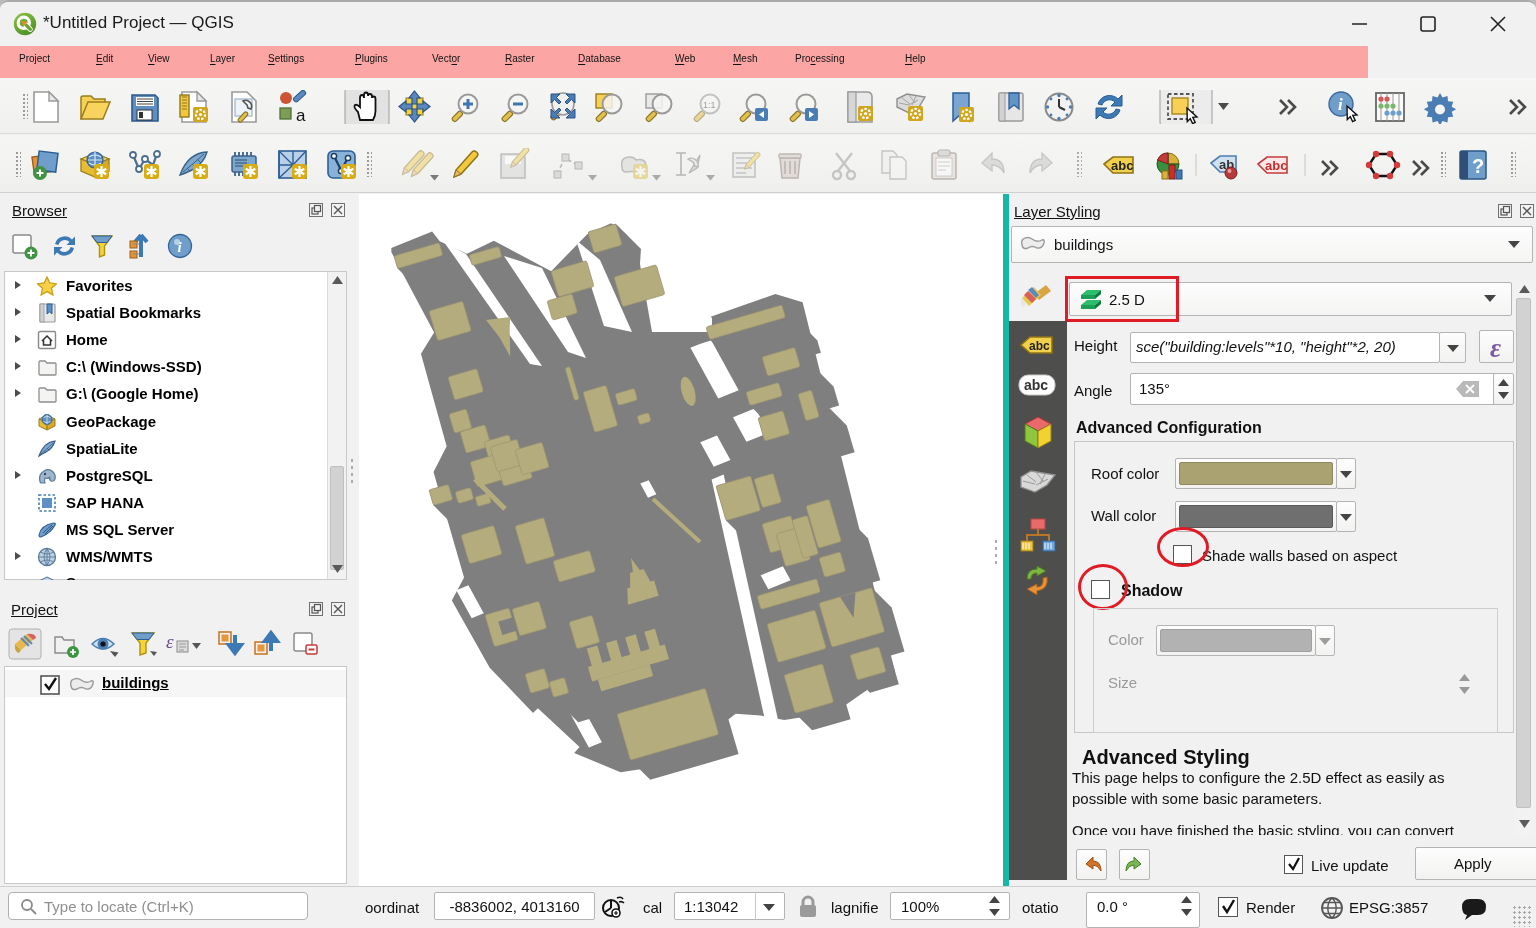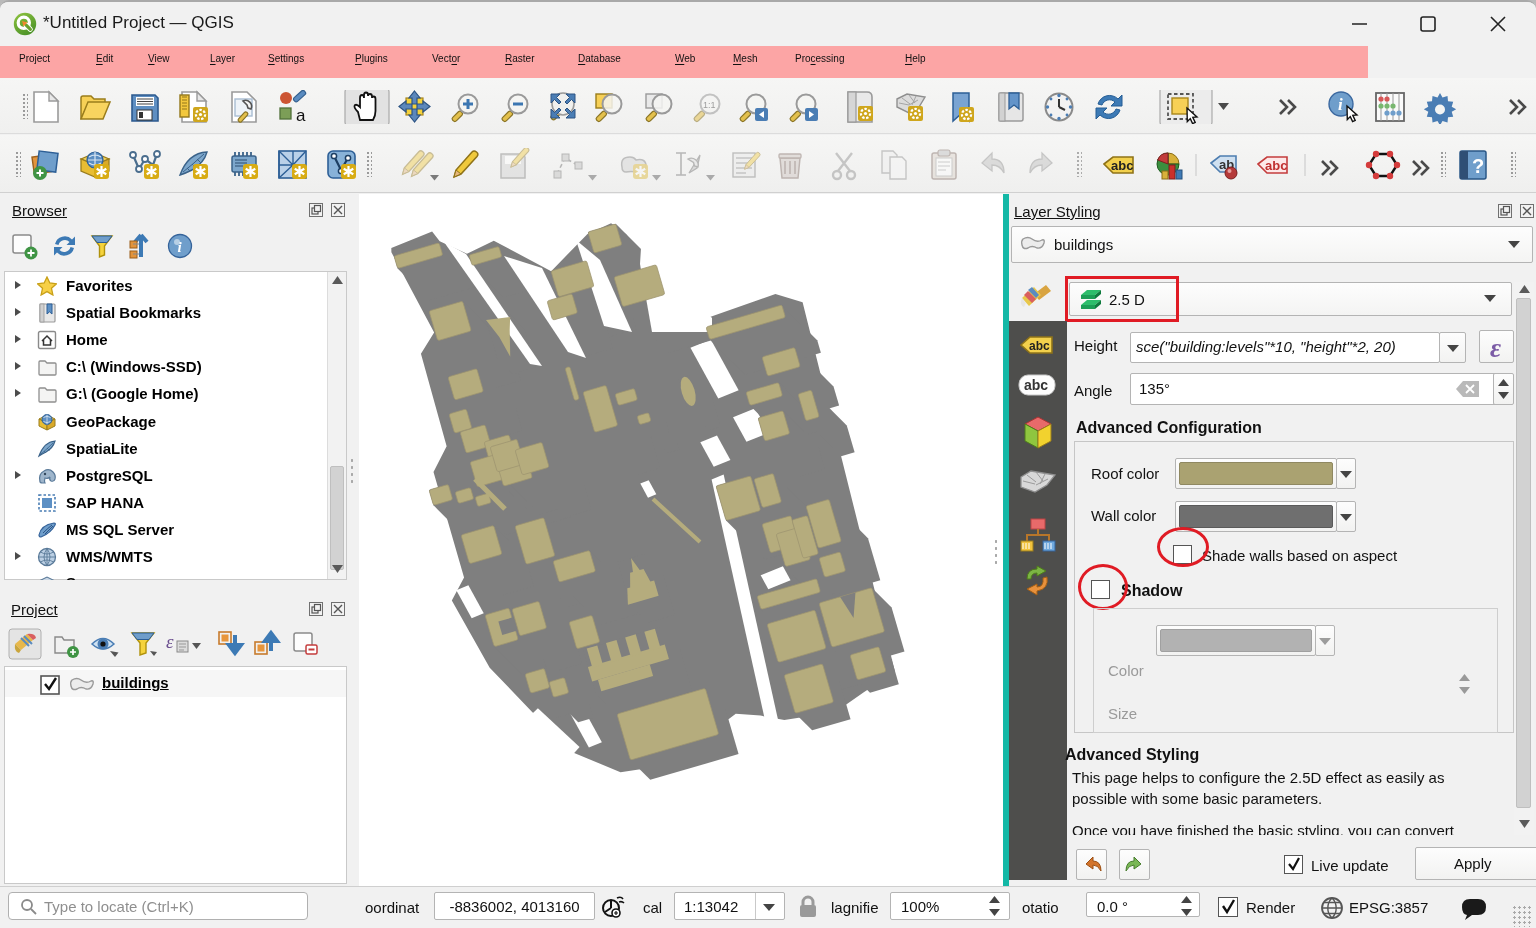--- a/index.html
+++ b/index.html
@@ -21,21 +21,21 @@
 #right-panel{position:absolute;left:1003px;top:192px;width:533px;height:692px;background:#f1f1f1;border-left:6px solid #14b8a6;}
 .ptitle{font-size:15px;color:#111;text-decoration:underline;}
 .tree{background:#fff;border:1px solid #c9c9c9;}
 .titem{position:absolute;font-size:15px;color:#000;white-space:nowrap;font-weight:bold;}
 .arr{position:absolute;width:0;height:0;border-left:6px solid #4c4c4c;border-top:4.5px solid transparent;border-bottom:4.5px solid transparent;}
 
 .field{position:absolute;background:#fff;border:1px solid #b4b4b4;border-radius:2px;font-size:15px;color:#111;}
 .btn{position:absolute;background:linear-gradient(#fdfdfd,#f2f2f1);border:1px solid #b4b4b4;border-radius:2px;}
 .cb{position:absolute;width:19px;height:19px;background:#fff;border:1px solid #555;}
 .lbl{position:absolute;font-size:15px;color:#111;white-space:nowrap;}
-.dis{color:#9a9a9a;margin-top:31px;}
+.dis{color:#9a9a9a;}
 
 #statusbar{position:absolute;left:0;top:884px;width:1536px;height:44px;background:#f1f1f1;border-top:1px solid #cfcfcf;font-size:15px;color:#111;}
 </style></head><body>
 <div id="win">
 
 <div id="titlebar">
  <svg class="abs" style="left:13px;top:10px" width="24" height="24" viewBox="0 0 24 24">
   <defs>
           <linearGradient id="qg" x1="0" y1="0" x2="0.6" y2="1">
             <stop offset="0" stop-color="#8fc43f"></stop>
@@ -944,21 +944,21 @@
  <div class="btn" style="left:306px;top:431px;width:20px;height:31px"></div>
  <svg class="abs" style="left:309px;top:443px" width="14" height="9" opacity="0.5">
         <path d="M1 1 L7 8 L13 1 Z" fill="#444"></path>
       </svg>
  <div class="lbl dis" style="left:99px;top:480px">Size</div>
  <svg class="abs" style="left:449px;top:479px" width="13" height="22" opacity="0.5">
         <path d="M6.5 1 L12 8 H1 Z" fill="#444"></path>
         <path d="M6.5 21 L12 14 H1 Z" fill="#444"></path>
       </svg>
 
- <div class="lbl" style="left:56px;top:552px;font-weight:bold;font-size:16px">Advanced Styling</div>
+ <div class="lbl" style="left:73px;top:552px;font-weight:bold;font-size:20px">Advanced Styling</div>
  <div class="abs" style="left:63px;top:573px;width:430px;font-size:15px;color:#111;line-height:21px">This page helps to configure the 2.5D effect as easily as possible with some basic parameters.</div>
  <div class="abs" style="left:63px;top:628px;width:440px;height:13px;overflow:hidden;font-size:15px;color:#111">Once you have finished the basic styling, you can convert</div>
 
  <div class="btn" style="left:67px;top:655px;width:31px;height:31px"></div>
  <svg class="abs" style="left:73px;top:662px" width="20" height="17" viewBox="0 0 20 17">
         <path d="M4 8 L11 1 V5 Q19 5 19 15 Q16 9 11 9 V13 Z" fill="#d2732a" stroke="#9c4f12" stroke-width="1"></path>
       </svg>
  <div class="btn" style="left:110px;top:655px;width:31px;height:31px"></div>
  <svg class="abs" style="left:116px;top:662px" width="20" height="17" viewBox="0 0 20 17">
         <path d="M16 8 L9 1 V5 Q1 5 1 15 Q4 9 9 9 V13 Z" fill="#79b755" stroke="#477d2c" stroke-width="1"></path>
@@ -1002,21 +1002,21 @@
         <rect x="4" y="10" width="16" height="12" rx="2" fill="#9a9a9a"></rect>
         <path d="M7 10 V7 a5 5 0 0 1 10 0 V10" fill="none" stroke="#9a9a9a" stroke-width="3"></path>
       </svg>
  <div class="abs" style="left:831px;top:12px">lagnifie</div>
  <div class="field" style="left:890px;top:5px;width:120px;height:28px;padding:5px 0 0 10px">100%</div>
  <svg class="abs" style="left:988px;top:8px" width="13" height="22">
         <path d="M6.5 1 L12 8 H1 Z" fill="#444"></path>
         <path d="M6.5 21 L12 14 H1 Z" fill="#444"></path>
       </svg>
  <div class="abs" style="left:1022px;top:12px">otatio</div>
- <div class="field" style="left:1086px;top:5px;width:114px;height:25px;padding:5px 7px 0 10px">0.0 °</div>
+ <div class="field" style="left:1086px;top:5px;width:114px;height:36px;padding:5px 7px 0 10px">0.0 °</div>
  <svg class="abs" style="left:1180px;top:8px" width="13" height="22">
         <path d="M6.5 1 L12 8 H1 Z" fill="#444"></path>
         <path d="M6.5 21 L12 14 H1 Z" fill="#444"></path>
       </svg>
  <div class="cb" style="left:1218px;top:10px;width:20px;height:20px"></div>
  <svg class="abs" style="left:1220px;top:11px" width="17" height="17">
         <path d="M3 8 l4 6 L14 2" fill="none" stroke="#111" stroke-width="2.4"></path>
       </svg>
  <div class="abs" style="left:1246px;top:12px">Render</div>
  <svg class="abs" style="left:1320px;top:9px" width="24" height="24" viewBox="0 0 24 24">

